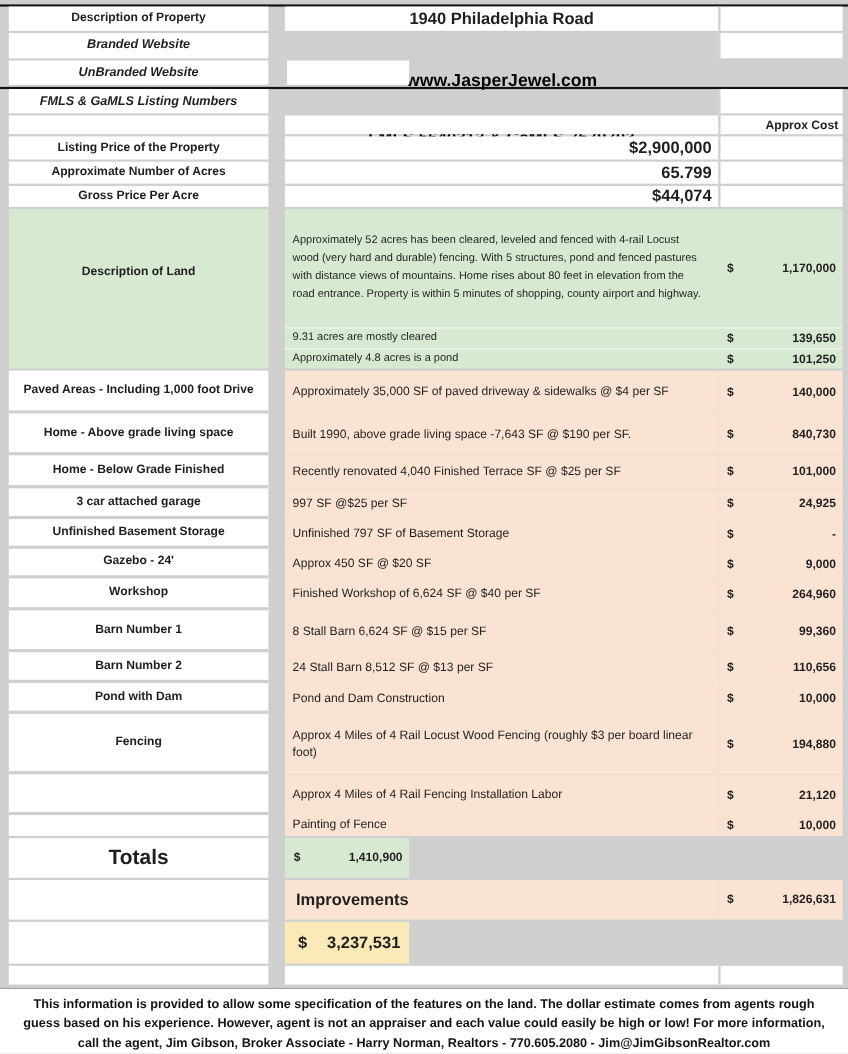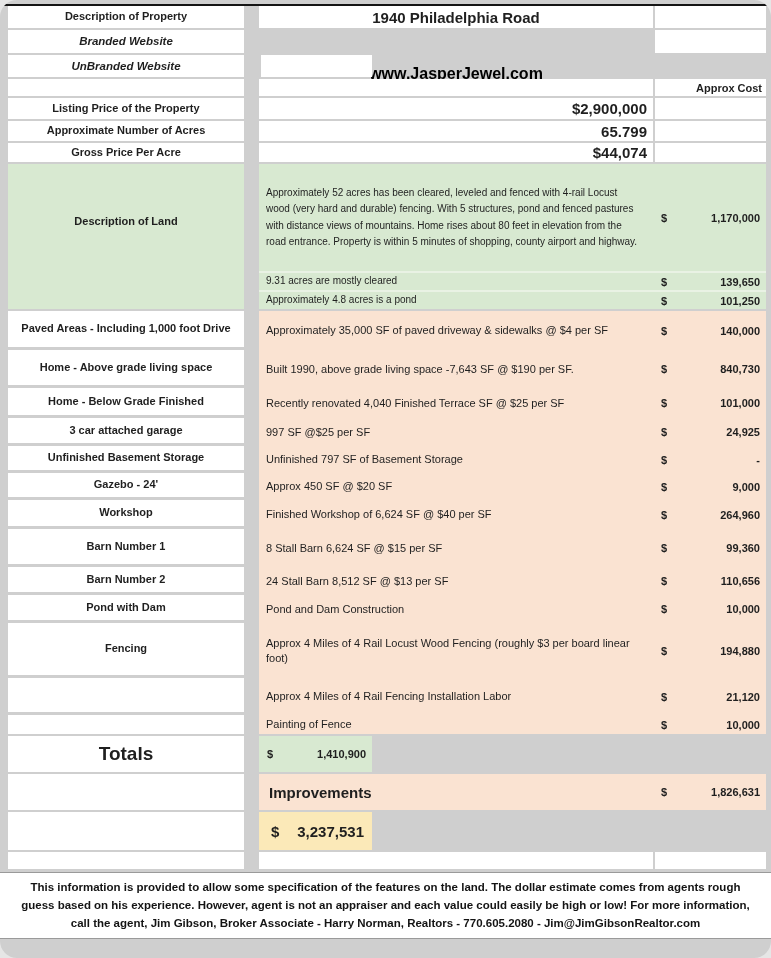--- a/index.html
+++ b/index.html
@@ -5,21 +5,20 @@
   * { box-sizing: border-box; margin: 0; padding: 0; }
   html,body { background:#e6e6e6; }
   .page {
     position: relative;
     width: 771px; height: 958px;
     margin: 0 auto;
     background: #cfcfcf;
     font-family: "Liberation Sans", sans-serif;
     color: #1f1f1f;
     overflow: hidden;
-    border-radius: 17px;
   }
   .tbl { padding-top: 4px; }
   .row { display: flex; margin-bottom: 2px; }
   .row.nogap { margin-bottom: 0; }
   .c-m    { width: 8px;   flex: none; }
   .c-label{ width: 236px; flex: none; background:#fff; display:flex; align-items:center; justify-content:center;
             text-align:center; font-weight:700; font-size:11px; line-height:1.25; padding:0 6px; }
   .c-sep  { width: 15px;  flex: none; }
   .c-content{ width: 394px; flex: none; background:#fff; display:flex; align-items:center; font-size:11px; }
   .c-cost { width: 113px; flex: none; background:#fff; }
@@ -95,20 +94,28 @@
     </div>
 
     <div class="row r-white italic" style="height:22px">
       <div class="c-m"></div>
       <div class="c-label">UnBranded Website</div>
       <div class="c-sep"></div>
       <div class="c-cost"></div>
       <div class="c-edge"></div>
     </div>
 
+    <div class="row r-white italic toprule" style="height:24px">
+      <div class="c-m"></div>
+      <div class="c-label">FMLS &amp; GaMLS Listing Numbers</div>
+      <div class="c-sep"></div>
+      <div class="c-content center-val mls blue">FMLS 5640313  &amp; GaMLS  7579703</div>
+      <div class="c-cost"></div>
+      <div class="c-edge"></div>
+    </div>
 
     <div class="row r-white" style="height:17px">
       <div class="c-m"></div>
       <div class="c-label"></div>
       <div class="c-sep"></div>
       <div class="c-content"></div>
       <div class="c-cost approx-head">Approx Cost</div>
       <div class="c-edge"></div>
     </div>
 

